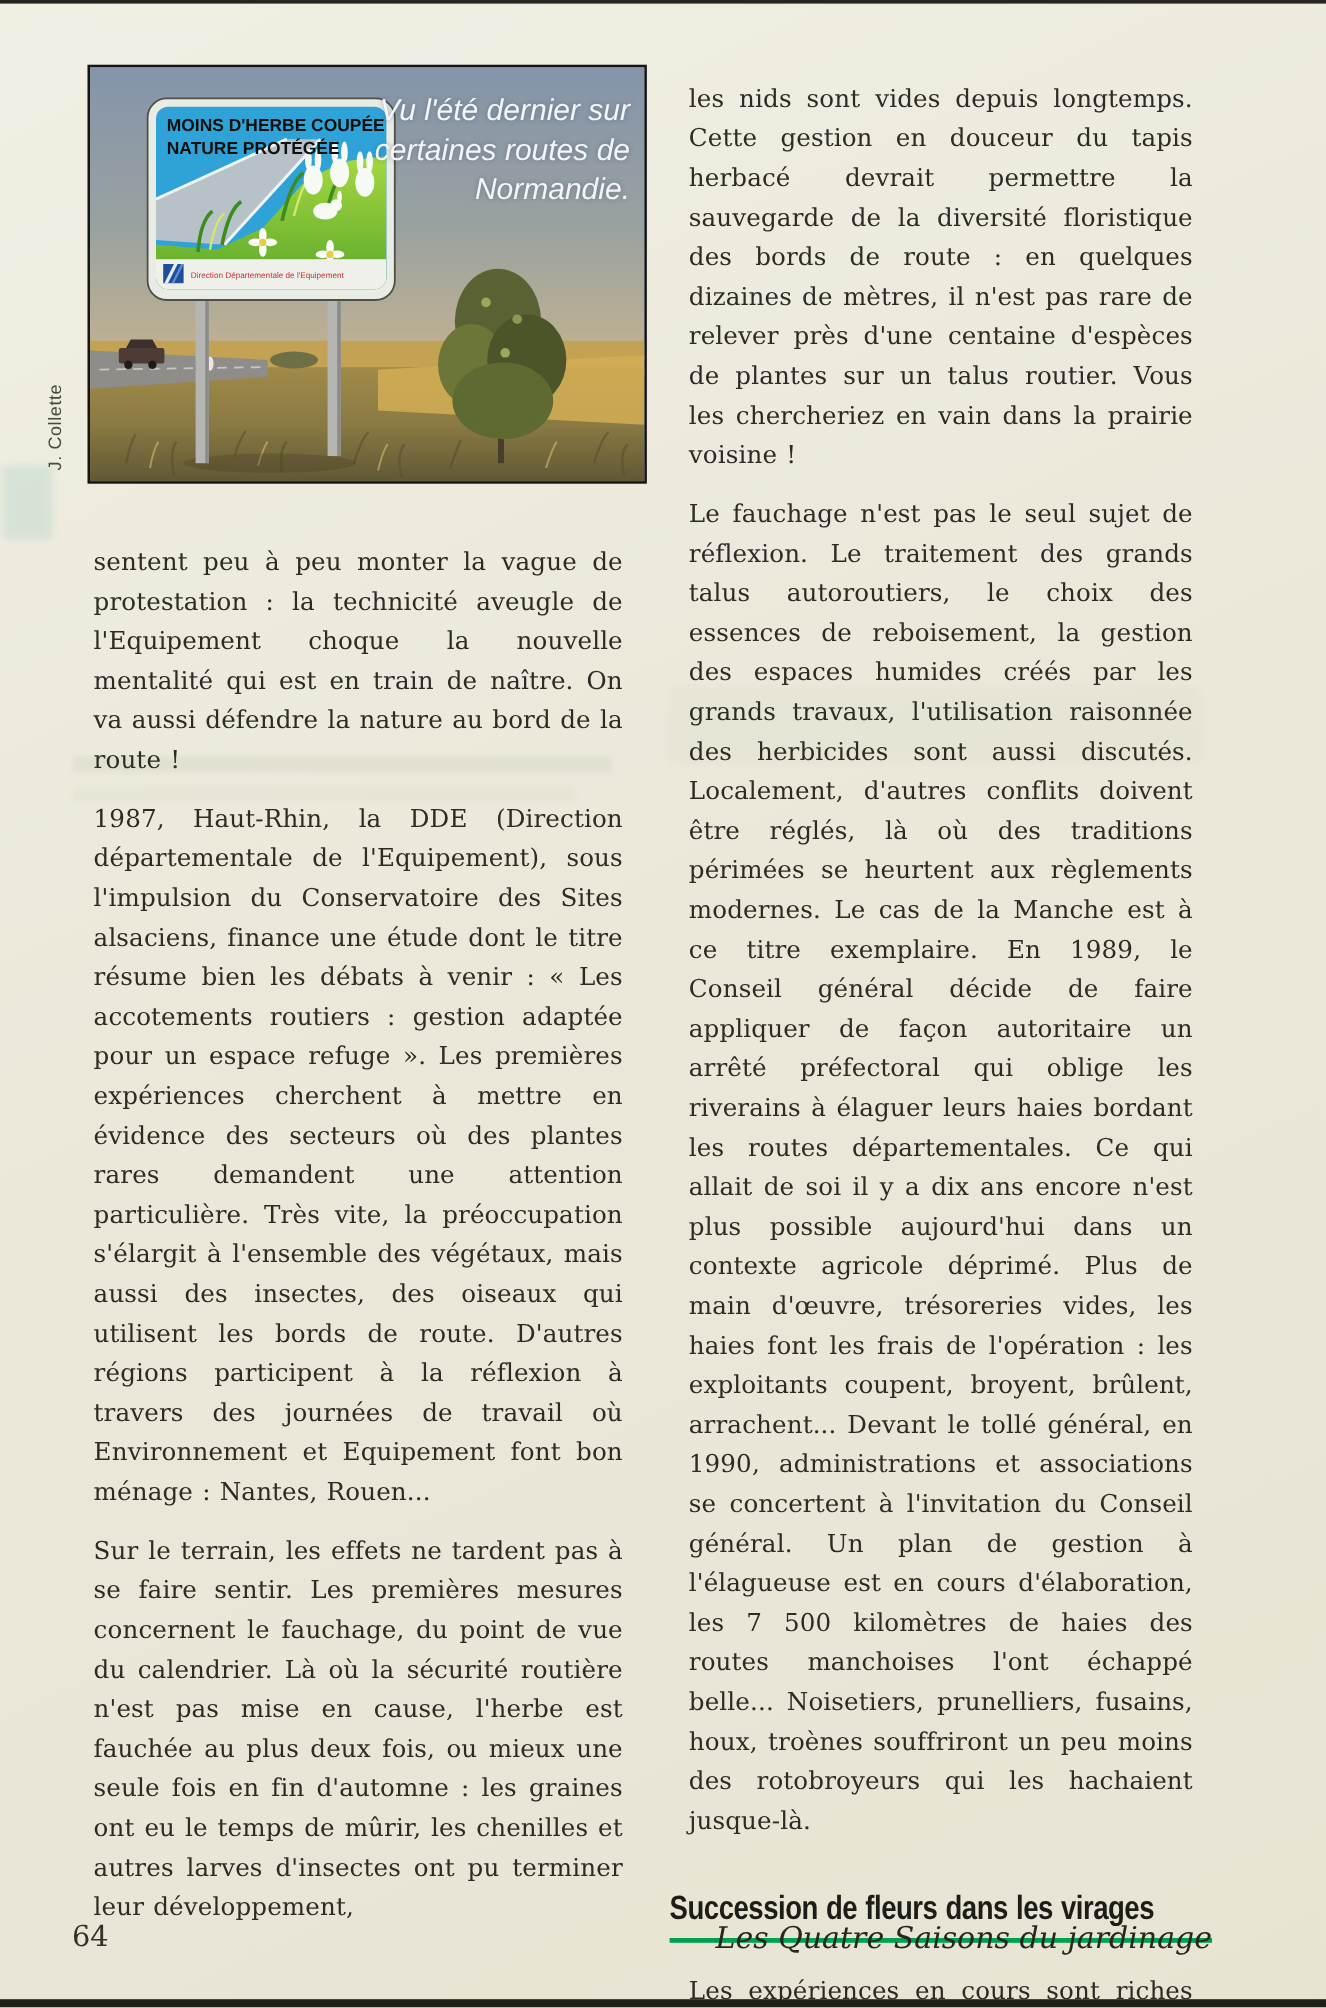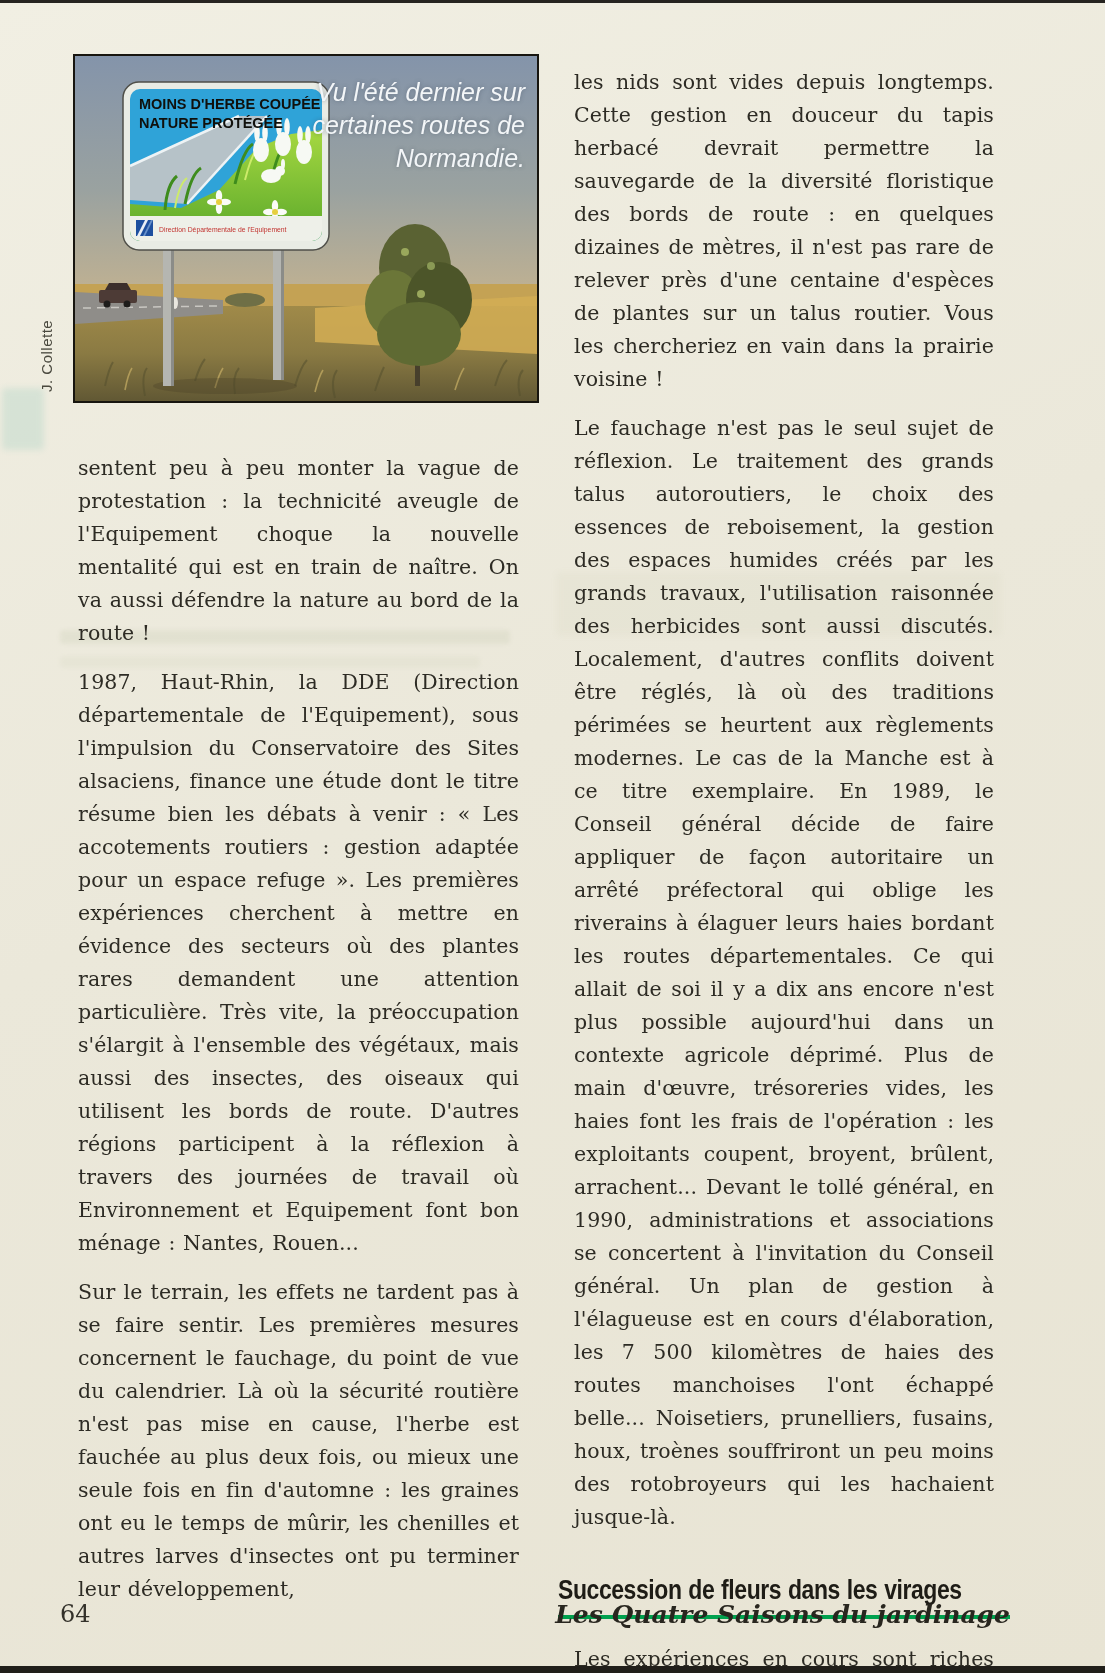--- a/index.html
+++ b/index.html
@@ -35,21 +35,21 @@
   .heading{margin:0;font-family:"Liberation Sans",sans-serif;font-weight:bold;
     font-size:28px;line-height:32px;color:#1e1c16;letter-spacing:-.5px;
     white-space:nowrap;transform-origin:left bottom;}
   .h-left{transform:scaleX(.92);}
   .h-right{transform:scaleX(.82);}
   .heading-rule{height:4px;margin-top:9px;}
 
   
   #page-number{position:absolute;left:60px;top:1600px;font-size:24px;color:#33312a;}
   #footer-title{position:absolute;left:500px;top:1600px;width:510px;text-align:right;
-    font-size:25px;font-weight:bold;font-style:italic;color:#28261f;}
+    font-size:25px;font-weight:normal;font-style:italic;color:#28261f;}
 
   
   .ghost{position:absolute;pointer-events:none;filter:blur(2px);border-radius:4px;}
   #ghost1{left:60px;top:630px;width:450px;height:14px;background:#7f8f62;opacity:.09;}
   #ghost2{left:60px;top:656px;width:420px;height:12px;background:#8f9a6f;opacity:.06;}
   #ghost3{left:2px;top:388px;width:42px;height:62px;background:#3aa596;opacity:.13;filter:blur(3px);}
   #ghost4{left:556px;top:572px;width:445px;height:64px;background:#9aa070;opacity:.05;filter:blur(3px);}
 </style>
 </head>
 <body>

